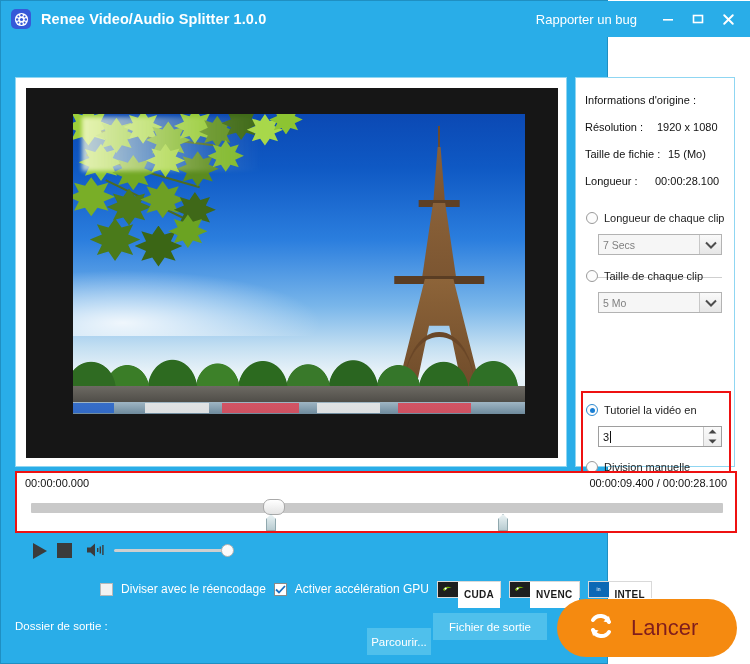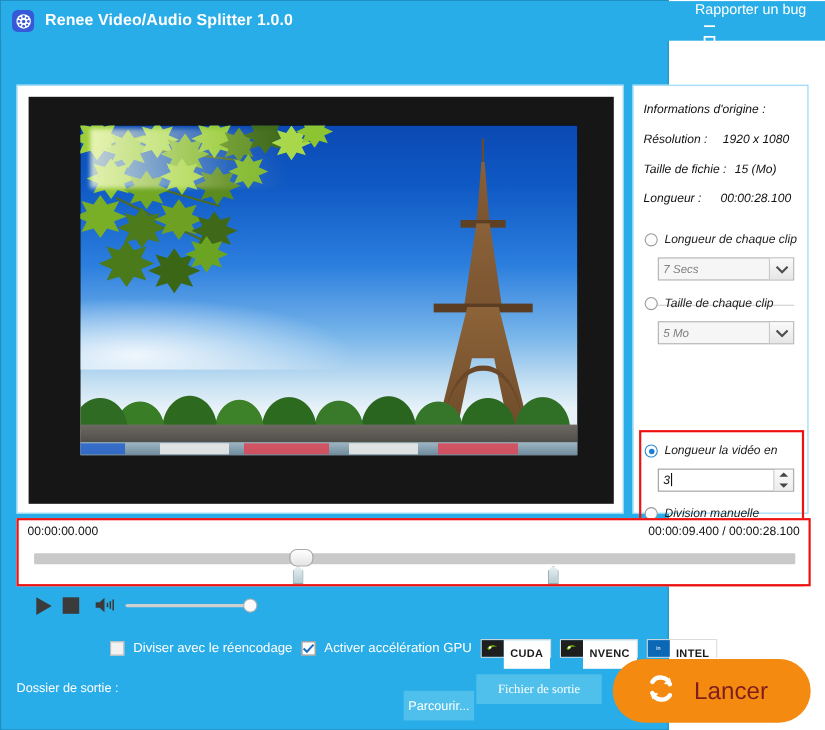--- a/index.html
+++ b/index.html
@@ -32,23 +32,22 @@
   }
   #title-text {
     margin-left: 10px;
     color: #ffffff;
     font-size: 14.5px;
     font-weight: bold;
     letter-spacing: .1px;
     white-space: nowrap;
   }
   #titlebar-right {
-    margin-left: auto; display: flex; align-items: flex-start;
+    margin-left: auto; display: flex; align-items: center;
     height: 36px;
-    flex-direction: column;
   }
   #report-bug {
     color: #ffffff; font-size: 13px; margin-right: 18px;
     white-space: nowrap; cursor: pointer;
   }
   .wbtn {
     width: 26px; height: 26px; margin-right: 4px;
     display: flex; align-items: center; justify-content: center;
     cursor: pointer;
   }
@@ -200,21 +199,20 @@
     background: linear-gradient(to right, rgba(255,255,220,.75), rgba(255,255,200,.12) 70%, transparent);
     filter: blur(2px);
   }
 
   
   #info-panel {
     position: absolute; left: 574px; top: 76px;
     width: 160px; height: 390px;
     background: #ffffff;
     border: 1px solid #8fd6f2;
-    font-style: italic;
   }
   .info-line {
     position: absolute; left: 9px;
     font-size: 11px; color: #111;
     white-space: nowrap;
   }
   .info-val { position: absolute; font-size: 11px; color: #111; white-space: nowrap; }
   #info-sep {
     position: absolute; left: 12px; top: 199px;
     width: 134px; height: 1px; background: #cfcfcf;
@@ -404,21 +402,21 @@
     display: flex; align-items: center;
     padding-left: 5px; font-size: 12px; color: #111;
   }
   .flatbtn {
     position: absolute; top: 0; height: 27px;
     background: #4FC0EC; color: #ffffff; font-size: 11.5px;
     display: flex; align-items: center; justify-content: center;
     cursor: pointer;
   }
   #btn-parcourir { left: 366px; width: 64px; margin-top: 15px; }
-  #btn-fichier   { left: 432px; width: 114px; font-family: Liberation Serif, serif; }
+  #btn-fichier   { left: 432px; width: 114px; }
 
   #btn-lancer {
     position: absolute; left: 556px; top: 598px;
     width: 180px; height: 58px;
     background: #F58A10; border-radius: 29px;
     display: flex; align-items: center; gap: 12px;
     padding-left: 26px;
     cursor: pointer;
   }
   #lancer-label { color: #7f1d1d; font-size: 22px; }
@@ -554,21 +552,21 @@
         <svg width="12" height="8" viewBox="0 0 12 8">
             <path d="M1 1.5 L6 6.5 L11 1.5" fill="none" stroke="#4d4d4d" stroke-width="2"></path>
           </svg>
       </span>
     </div>
 
     <div id="red-box-split"></div>
 
     <div class="radio-row" style="top:326px;">
       <span class="radio checked"></span>
-      <span>Longueur la vidéo en</span>
+      <span>Tutoriel la vidéo en</span>
     </div>
 
     <div id="spin">
       <span class="stext"><span>3</span><span class="caret"></span></span>
       <span class="sbtns">
         <div>
           <svg width="9" height="5" viewBox="0 0 9 5">
               <path d="M4.5 0.5 L8.5 4.5 L0.5 4.5 Z" fill="#444"></path>
             </svg>
         </div>

